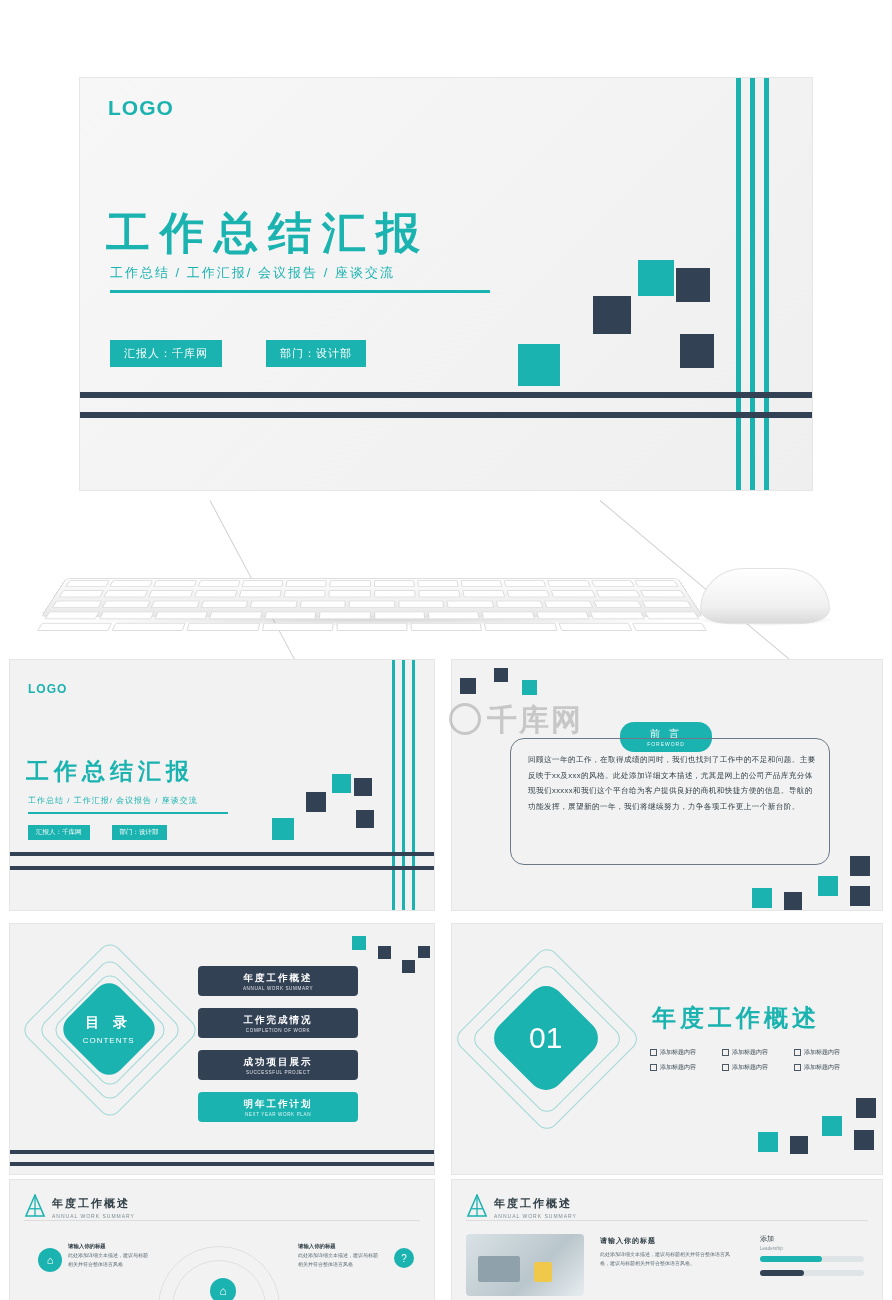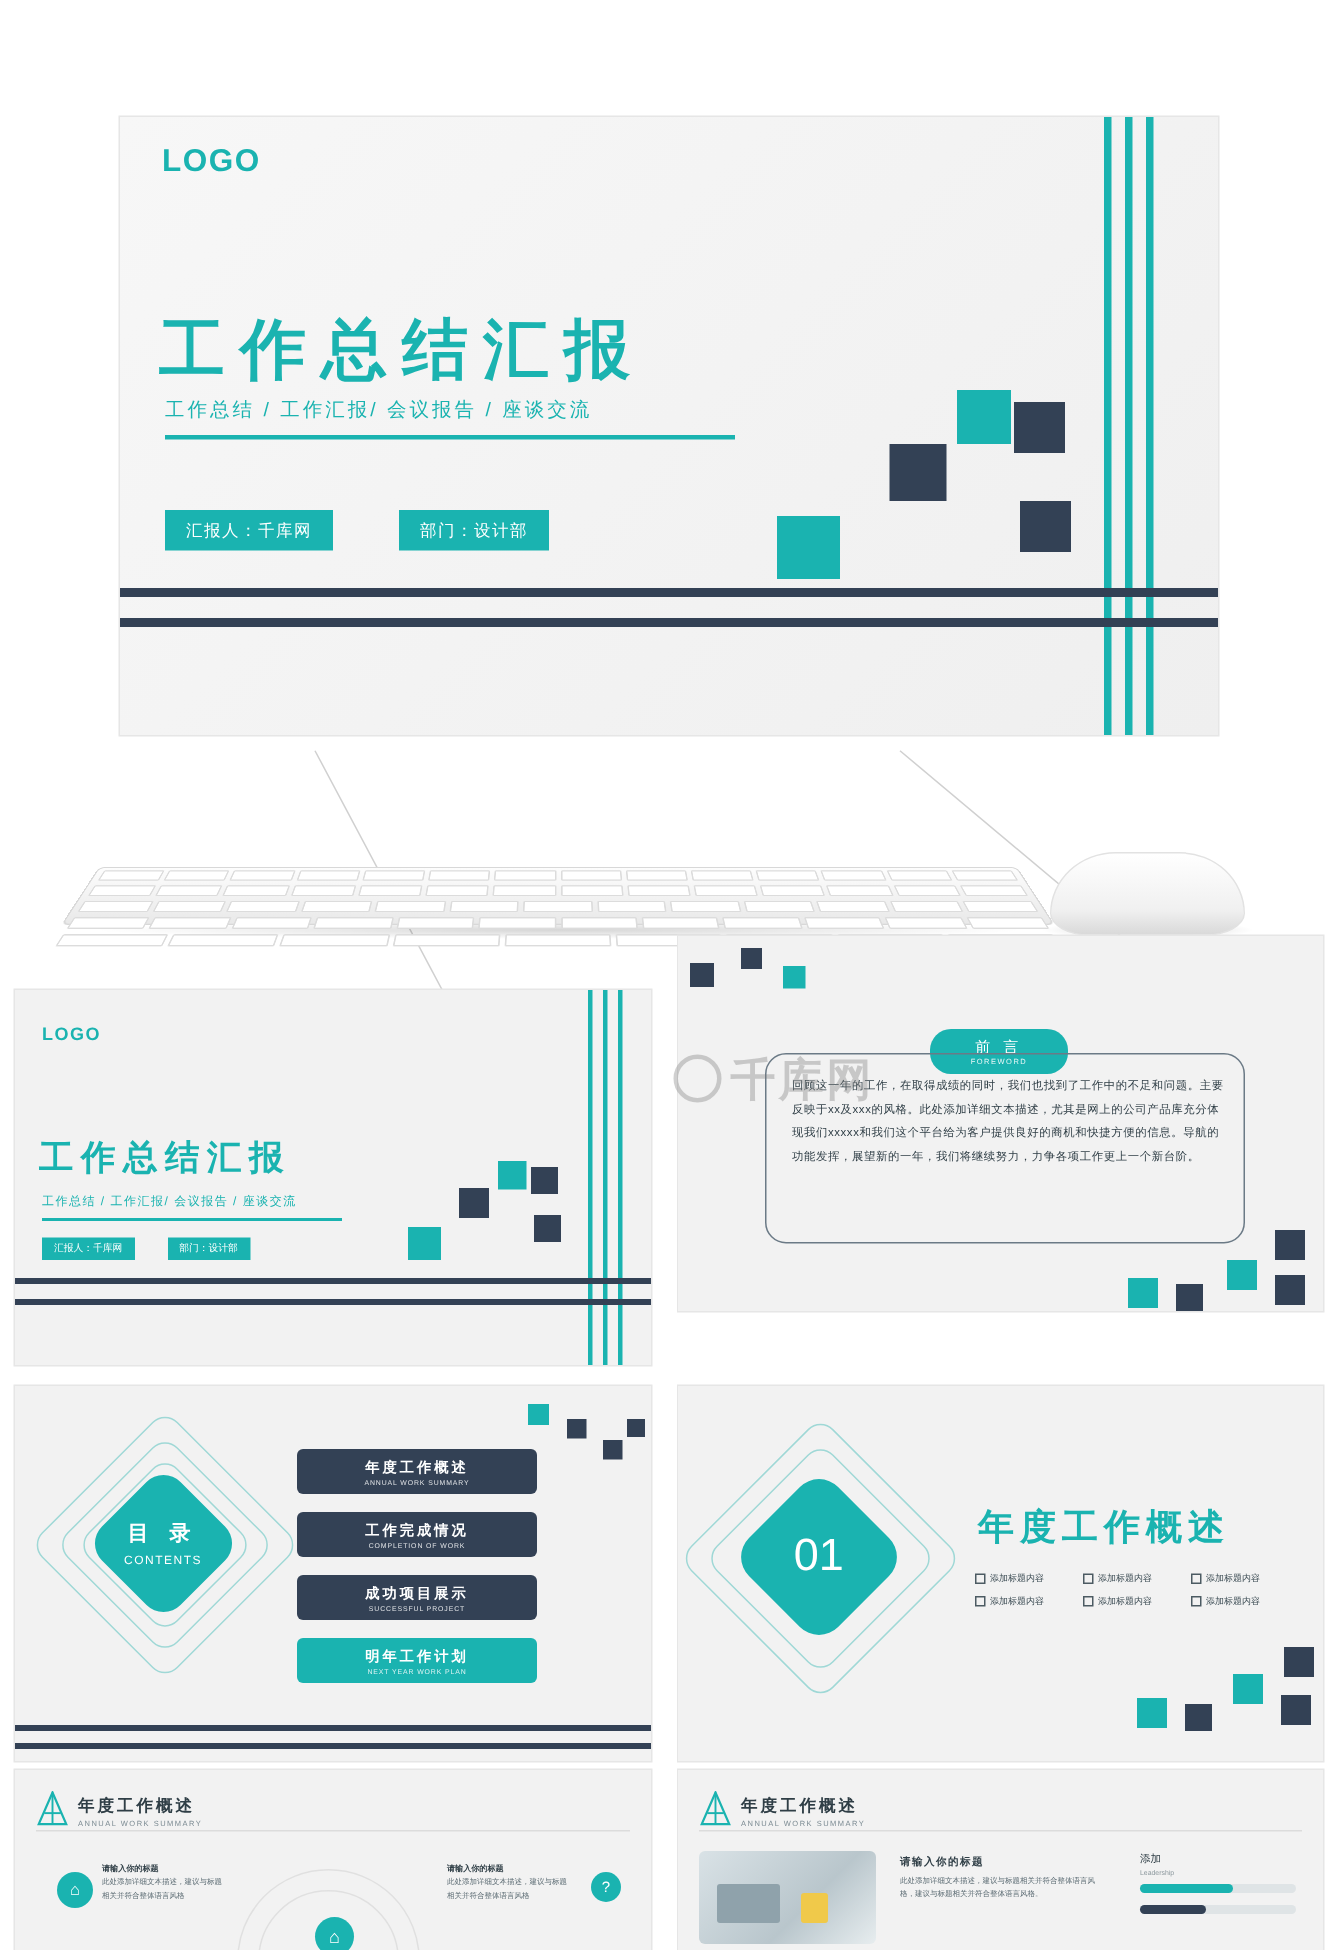--- a/index.html
+++ b/index.html
@@ -44,21 +44,21 @@
     background:linear-gradient(180deg,#ffffff 0%,#f0f0f0 70%,#d9d9d9 100%);
     border-radius:64px 64px 40px 40px/60px 60px 22px 22px;border:1px solid #e2e2e2;}
   .mouseshadow{position:absolute;left:694px;top:614px;width:142px;height:12px;
     background:radial-gradient(ellipse at center,rgba(0,0,0,.18),rgba(0,0,0,0) 70%);}
 
   
   .conn{position:absolute;background:#d0d0d0;height:1px;transform-origin:left center;}
 
   
   #s1{left:10px;top:660px;width:424px;height:250px;}
-  #s2{left:452px;top:624px;width:430px;height:250px;}
+  #s2{left:452px;top:660px;width:430px;height:250px;}
   #s3{left:10px;top:924px;width:424px;height:250px;}
   #s4{left:452px;top:924px;width:430px;height:250px;}
   #s5{left:10px;top:1180px;width:424px;height:120px;}
   #s6{left:452px;top:1180px;width:430px;height:120px;}
 
   
   #s1 .logo{position:absolute;left:18px;top:22px;font-size:12px;color:#1ab3b0;font-weight:bold;letter-spacing:1px;}
   #s1 .title{position:absolute;left:16px;top:96px;font-size:23px;font-weight:bold;color:#1ab3b0;letter-spacing:5px;}
   #s1 .sub{position:absolute;left:18px;top:135px;font-size:8px;color:#1ab3b0;letter-spacing:1px;}
   #s1 .rule{position:absolute;left:18px;top:152px;width:200px;height:2px;background:#1ab3b0;}

